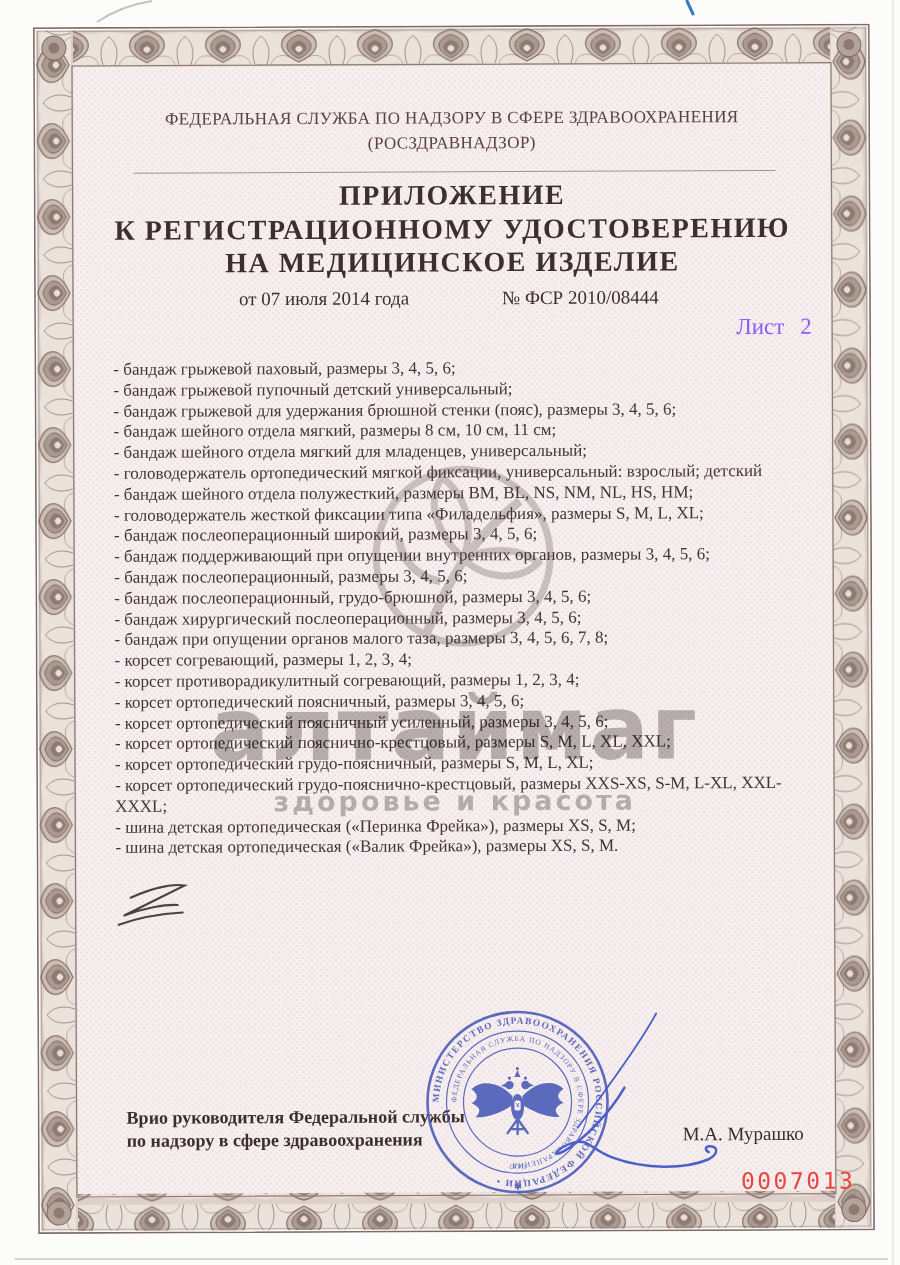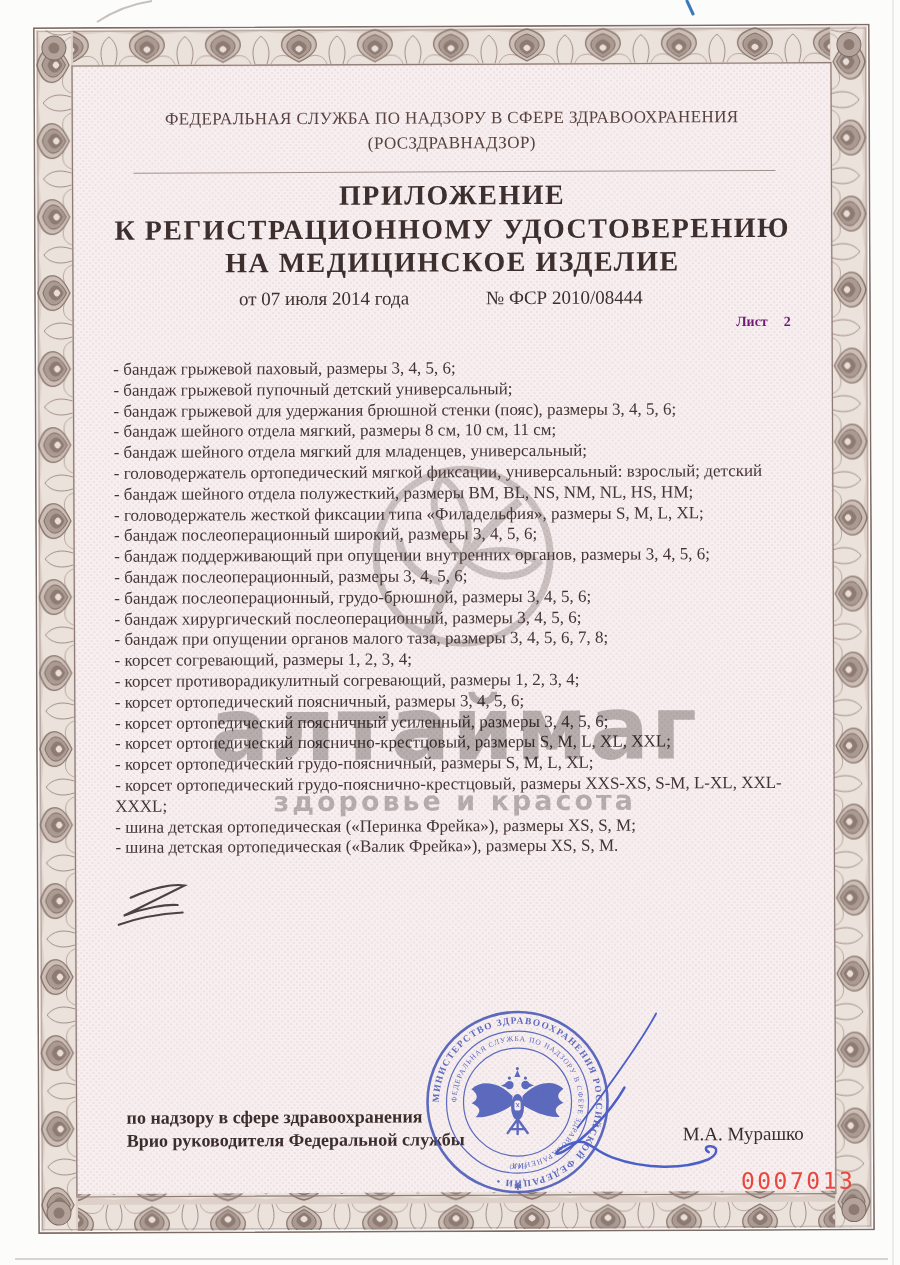--- a/index.html
+++ b/index.html
@@ -26,21 +26,21 @@
     background-size:6px 6px,6px 6px;
     background-position:0 0,3px 3px;
   }
   .content{position:absolute;inset:0;z-index:2;color:#463736;}
   .abs{position:absolute;}
   .ctr{left:60px;right:60px;text-align:center;}
   .agency{font-size:17px;letter-spacing:.4px;color:#57423f;}
   .rule{position:absolute;left:100px;width:642px;height:0;border-top:1.4px solid #93817b;opacity:.85;}
   .title{font-size:28px;font-weight:bold;letter-spacing:1.5px;color:#3c2f2d;}
   .dateline{font-size:19px;font-weight:normal;color:#3c2f2d;white-space:nowrap;}
-  .sheet{font-size:14px;font-weight:bold;color:#701a75;}
+  .sheet{font-size:23px;font-weight:normal;color:#8b5cf6;}
   .sheet .num{margin-left:16px;}
   .list{left:79px;top:333px;width:678px;font-size:17px;line-height:20.8px;color:#443534;}
   .item{margin:0;}
   .wm-logo{left:333px;top:436px;z-index:1;opacity:.5;mix-blend-mode:multiply;}
   .watermark{z-index:3;mix-blend-mode:multiply;color:rgba(148,144,140,.62);
     font-family:"DejaVu Sans","Liberation Sans",sans-serif;font-weight:bold;}
   .wm-brand{left:0;right:0;top:660px;text-align:center;font-size:88px;letter-spacing:2px;line-height:1;}
   .wm-tag{left:0;right:0;top:760px;text-align:center;font-size:27px;letter-spacing:3px;font-weight:bold;}
   .signer{left:89px;top:1080px;font-size:18px;font-weight:bold;line-height:22.5px;color:#3b2e2c;}
   .signer-name{left:645px;top:1099px;font-size:19px;font-weight:normal;color:#392d2b;}
@@ -111,21 +111,21 @@
   </svg>
 
   <div class="content">
     <div class="abs ctr agency" style="top:83px">ФЕДЕРАЛЬНАЯ СЛУЖБА ПО НАДЗОРУ В СФЕРЕ ЗДРАВООХРАНЕНИЯ</div>
     <div class="abs ctr agency" style="top:108px">(РОСЗДРАВНАДЗОР)</div>
     <div class="rule" style="top:146px"></div>
     <div class="abs ctr title" style="top:154px">ПРИЛОЖЕНИЕ</div>
     <div class="abs ctr title" style="top:188px">К РЕГИСТРАЦИОННОМУ УДОСТОВЕРЕНИЮ</div>
     <div class="abs ctr title" style="top:221px">НА МЕДИЦИНСКОЕ ИЗДЕЛИЕ</div>
     <div class="abs dateline" style="left:205px;top:262px">от 07 июля 2014 года</div>
-    <div class="abs dateline" style="left:452px;top:262px">№  ФСР 2010/08444</div>
+    <div class="abs dateline" style="left:468px;top:262px">№  ФСР 2010/08444</div>
     <div class="abs sheet" style="left:702px;top:290px">
       <span>Лист</span><span class="num">2</span>
     </div>
 
     <div class="abs list">
         <div class="item">- бандаж грыжевой паховый, размеры 3, 4, 5, 6;</div>
         <div class="item">- бандаж грыжевой пупочный детский универсальный;</div>
         <div class="item">- бандаж грыжевой для удержания брюшной стенки (пояс), размеры 3, 4, 5, 6;</div>
         <div class="item">- бандаж шейного отдела мягкий, размеры 8 см, 10 см, 11 см;</div>
         <div class="item">- бандаж шейного отдела мягкий для младенцев, универсальный;</div>
@@ -150,22 +150,22 @@
       </div>
 
     <svg class="abs zmark" width="130" height="70" viewBox="0 0 130 70">
       <g fill="none" stroke="#4b4340" stroke-width="2.1" stroke-linecap="round">
         <path d="M16 21 C38 11 58 7 70 9 L9 39 C30 31 52 27.5 63 28.5"></path>
         <path d="M4 48 C26 40 50 37 68 36"></path>
       </g>
     </svg>
 
     <div class="abs signer">
+      <div>Врио руководителя Федеральной службы</div>
       <div>по надзору в сфере здравоохранения</div>
-      <div>Врио руководителя Федеральной службы</div>
     </div>
     <div class="abs signer-name">М.А. Мурашко</div>
     <div class="abs form-number">0007013</div>
 
     <svg class="abs stamp" width="190" height="190" viewBox="0 0 190 190">
       <defs>
         <path id="arcOuter" d="M 16.5 95 A 78.5 78.5 0 1 1 173.5 95 A 78.5 78.5 0 1 1 16.5 95"></path>
         <path id="arcInner" d="M 34 95 A 61 61 0 1 1 156 95 A 61 61 0 1 1 34 95"></path>
       </defs>
       <g stroke="#4254b6" fill="none">

